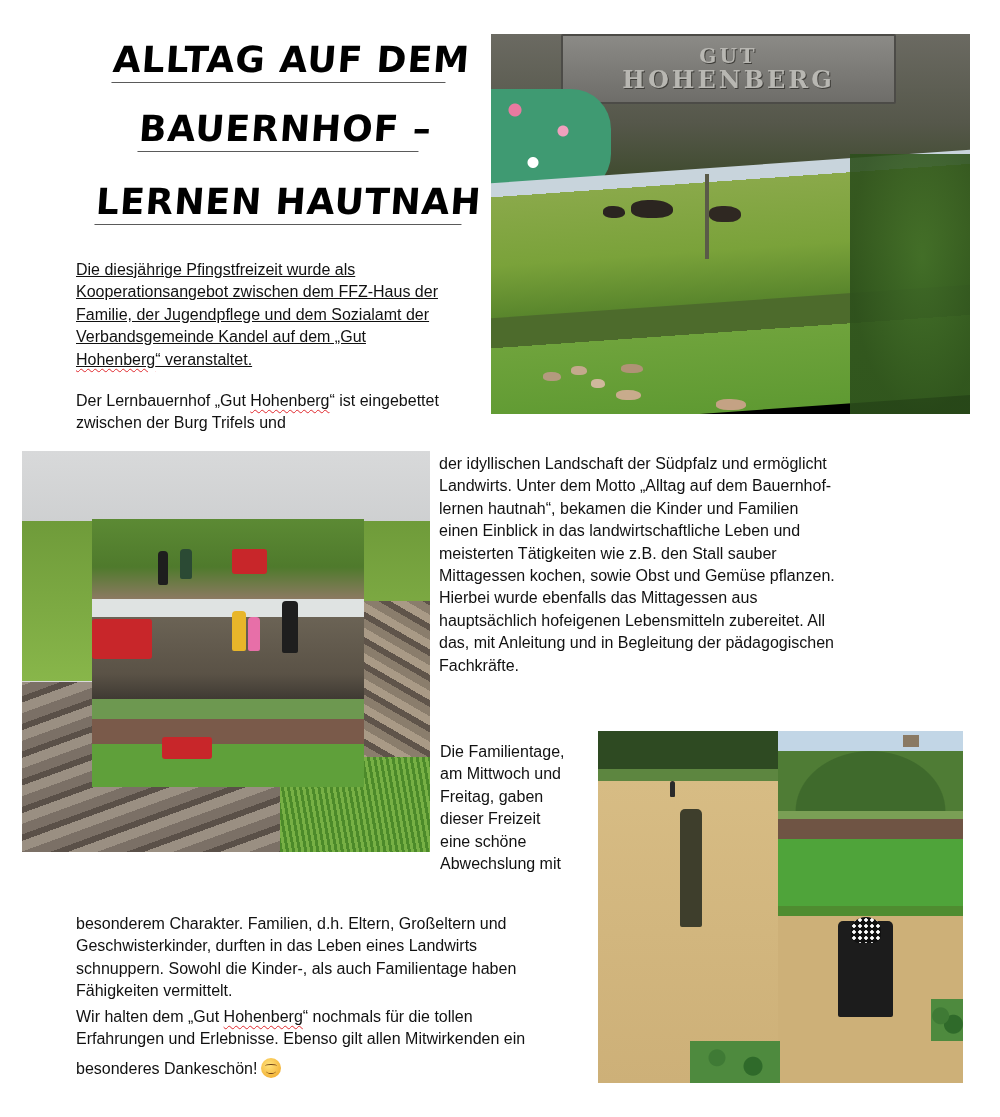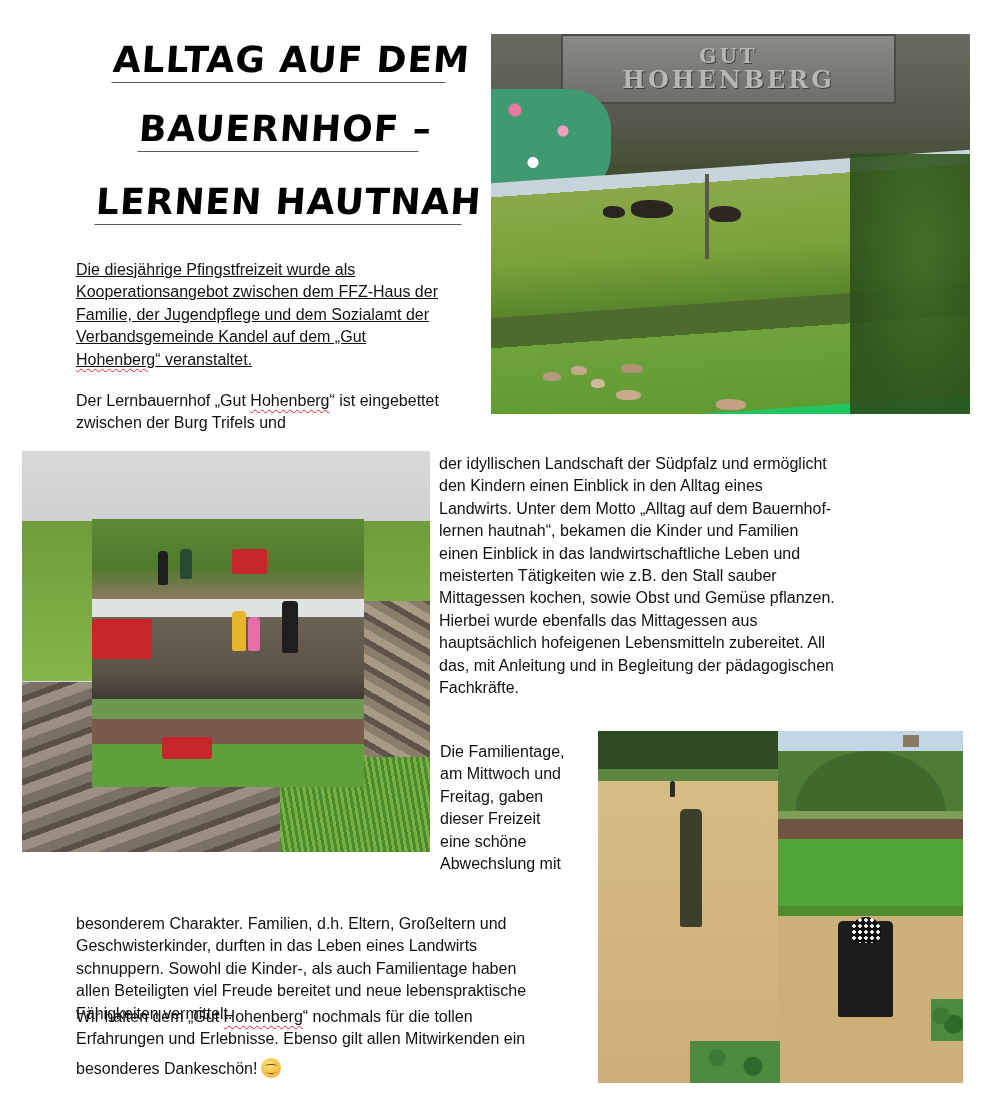--- a/index.html
+++ b/index.html
@@ -27,21 +27,21 @@
     }
     .para span.spell {
       text-decoration: underline wavy #e0282d;
       text-decoration-thickness: 1px;
       text-underline-offset: 3px;
     }
 
     .photo { position: absolute; overflow: hidden; }
 
     
-    #collage1 { left: 491px; top: 34px; width: 479px; height: 380px; background: #22c55e; }
+    #collage1 { left: 491px; top: 34px; width: 479px; height: 380px; background: #000000; }
     #collage1 .wall { position: absolute; left: 0; top: 0; width: 100%; height: 150px;
       background: linear-gradient(180deg, #6b6a62 0%, #55574a 60%, #3d4a2c 100%); }
     #collage1 .sign { position: absolute; left: 70px; top: 0; width: 335px; height: 70px;
       background: linear-gradient(180deg, #8b8a86, #6e6d69); border: 2px solid #4c4b47;
       border-radius: 2px; display:flex; flex-direction:column; align-items:center; justify-content:center;
       font-family: "DejaVu Serif", serif; font-weight: bold; color: #b8b7b2; letter-spacing: 3px;
       text-shadow: 1px 1px 0 #3f3e3a; }
     #collage1 .sign .s1 { font-size: 20px; line-height: 22px; }
     #collage1 .sign .s2 { font-size: 24px; line-height: 26px; }
     #collage1 .flowers { position: absolute; left: 0; top: 55px; width: 120px; height: 105px;
@@ -118,21 +118,20 @@
   <div><span class="spell">Hohenberg</span><span>“ veranstaltet.</span></div>
 </div>
 
 <div class="para" style="left:76px; top:390px; width:420px;">
   <div><span>Der Lernbauernhof „Gut </span><span class="spell">Hohenberg</span><span>“ ist eingebettet</span></div>
   <div>zwischen der Burg Trifels und</div>
 </div>
 
 <div class="para" style="left:439px; top:453px; width:460px;">
   <div>der idyllischen Landschaft der Südpfalz und ermöglicht</div>
-  <div>den Kindern einen Einblick in den Alltag eines</div>
   <div>Landwirts. Unter dem Motto „Alltag auf dem Bauernhof-</div>
   <div>lernen hautnah“, bekamen die Kinder und Familien</div>
   <div>einen Einblick in das landwirtschaftliche Leben und</div>
   <div>meisterten Tätigkeiten wie z.B. den Stall sauber</div>
   <div>Mittagessen kochen, sowie Obst und Gemüse pflanzen.</div>
   <div>Hierbei wurde ebenfalls das Mittagessen aus</div>
   <div>hauptsächlich hofeigenen Lebensmitteln zubereitet. All</div>
   <div>das, mit Anleitung und in Begleitung der pädagogischen</div>
   <div>Fachkräfte.</div>
 </div>
@@ -142,21 +141,20 @@
   <div>am Mittwoch und</div>
   <div>Freitag, gaben</div>
   <div>dieser Freizeit</div>
   <div>eine schöne</div>
   <div>Abwechslung mit</div>
 </div>
 <div class="para" style="left:76px; top:876px; width:520px;margin-top:37px;">
   <div>besonderem Charakter. Familien, d.h. Eltern, Großeltern und</div>
   <div>Geschwisterkinder, durften in das Leben eines Landwirts</div>
   <div>schnuppern. Sowohl die Kinder-, als auch Familientage haben</div>
-  <div>allen Beteiligten viel Freude bereitet und neue lebenspraktische</div>
   <div>Fähigkeiten vermittelt.</div>
 </div>
 
 <div class="para" style="left:76px; top:1006px; width:520px;">
   <div><span>Wir halten dem „Gut </span><span class="spell">Hohenberg</span><span>“ nochmals für die tollen</span></div>
   <div>Erfahrungen und Erlebnisse. Ebenso gilt allen Mitwirkenden ein</div>
   <div style="margin-top:7px;"><span>besonderes Dankeschön!</span><span class="emoji"></span></div>
 </div>
 
 <div class="photo" id="collage1" title="Gut Hohenberg stone sign, ponies on meadow, sheep in orchard">

